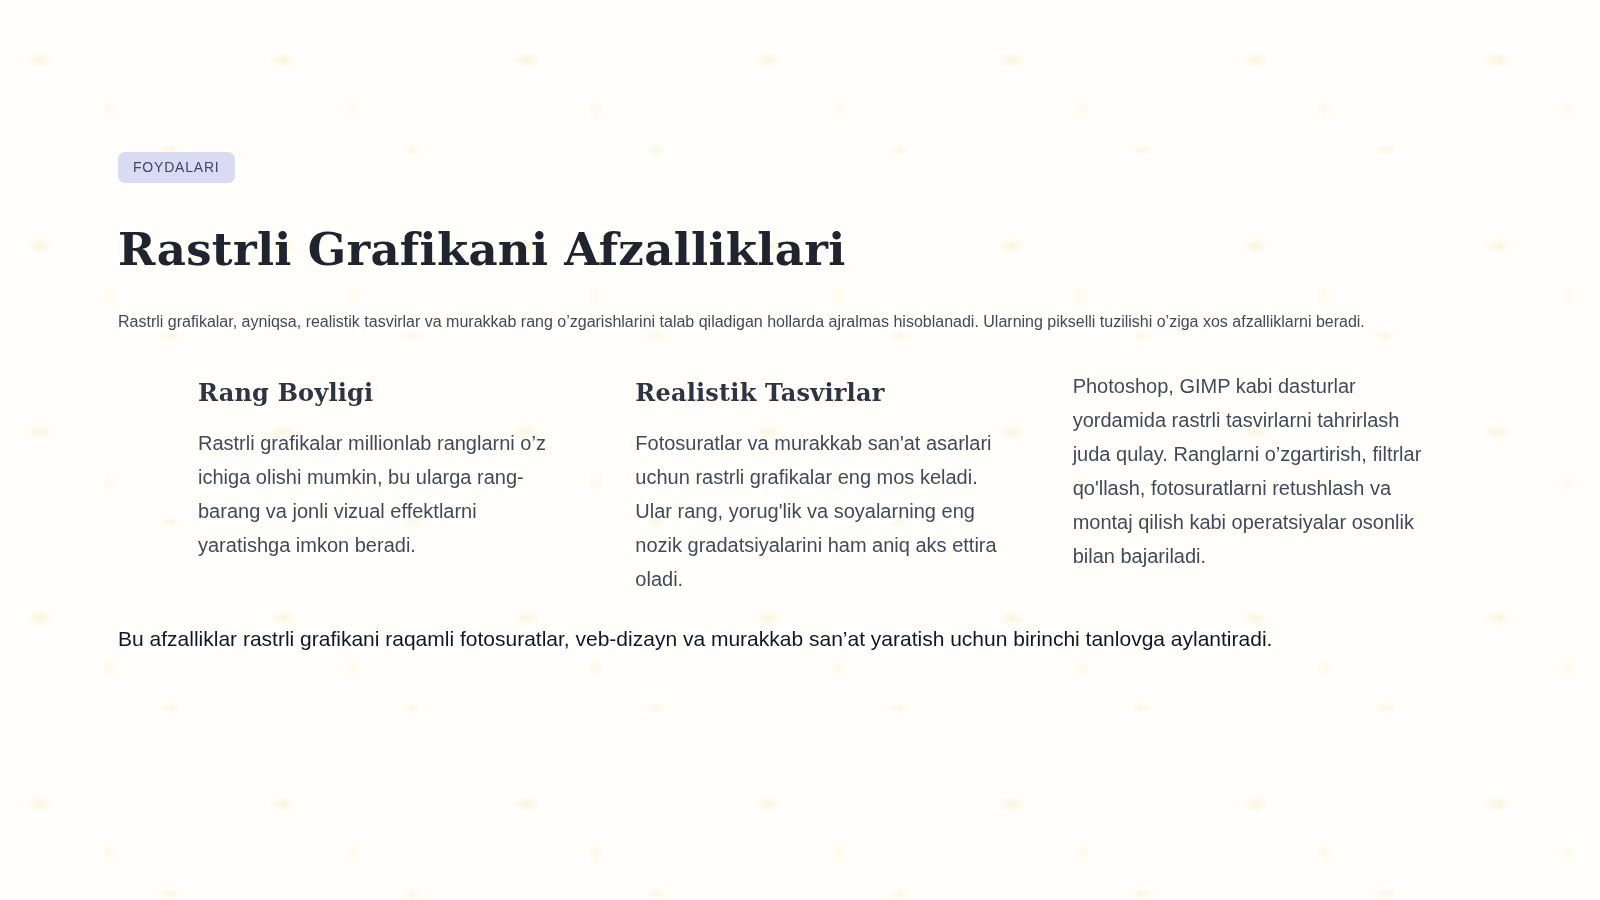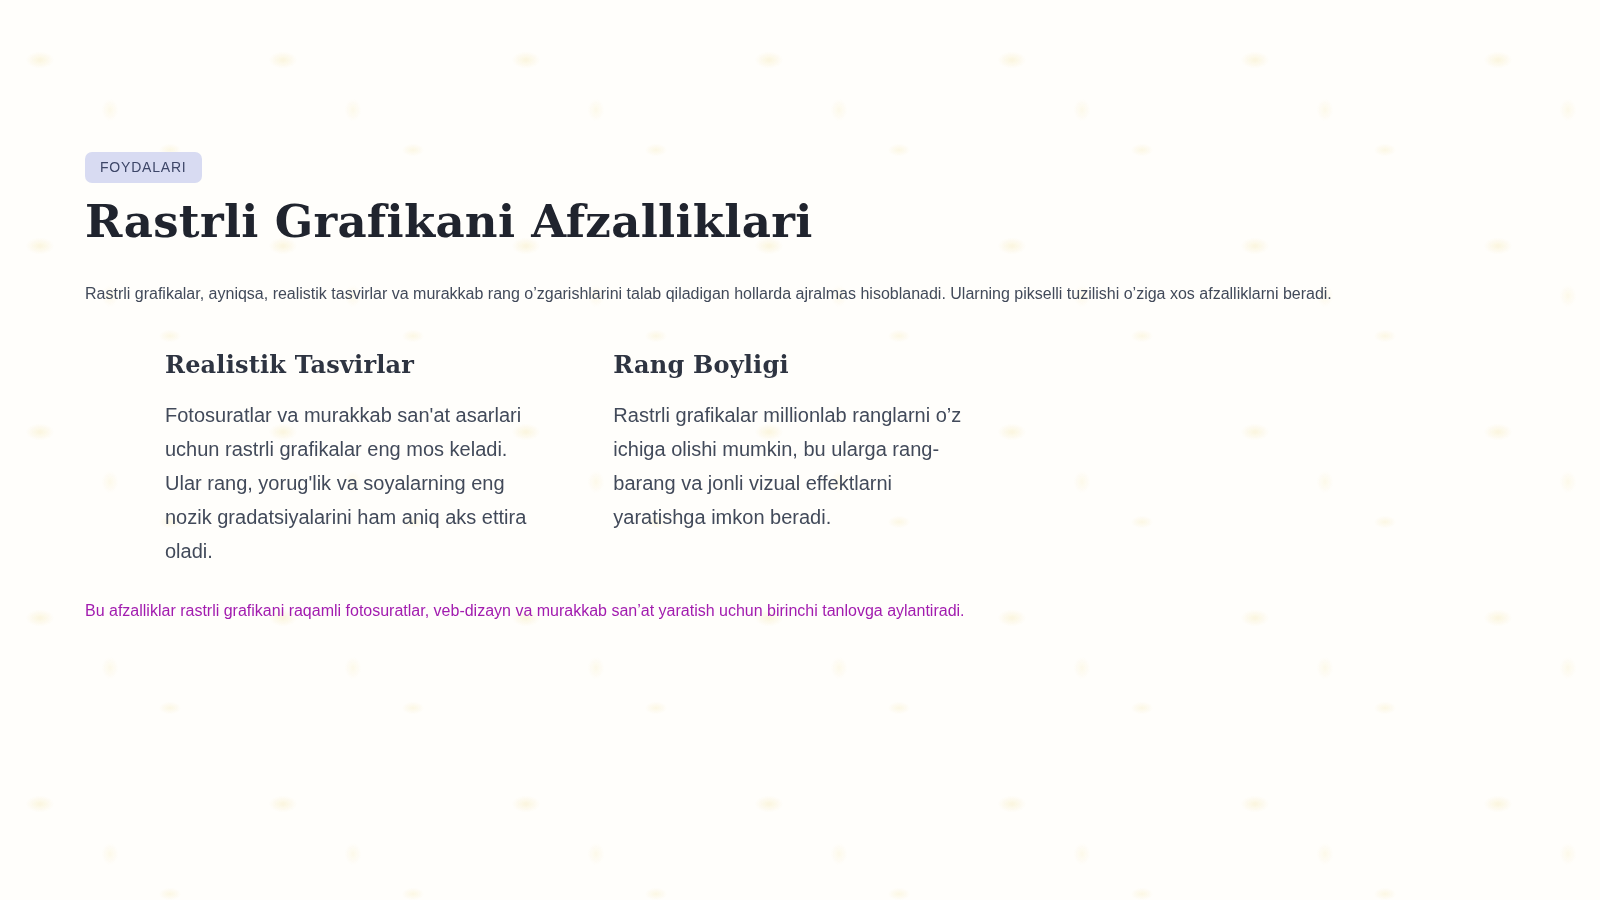--- a/index.html
+++ b/index.html
@@ -17,41 +17,41 @@
     background-image:
       radial-gradient(ellipse 20px 12px at 40px 60px, #fbf5de 0%, rgba(251,245,222,0) 70%),
       radial-gradient(ellipse 16px 9px at 170px 150px, #fcf7e4 0%, rgba(252,247,228,0) 70%),
       radial-gradient(ellipse 12px 16px at 110px 110px, #fdf9ea 0%, rgba(253,249,234,0) 70%);
     background-size: 243px 186px;
   }
 
   .page {
     width: 1600px;
     height: 896px;
-    padding: 152px 85px 0 85px;
+    padding: 152px 85px 0 118px;
   }
 
   .badge {
     display: inline-block;
     background: #d8dbf2;
     color: #3d4668;
     font-size: 14px;
     font-weight: 500;
     letter-spacing: 0.8px;
     padding: 7px 15px 8px 15px;
     border-radius: 7px;
   }
 
   h1.title {
     font-family: "DejaVu Serif", "Liberation Serif", serif;
     font-size: 45px;
     font-weight: 600;
     letter-spacing: 0.3px;
     color: #20242e;
-    margin-top: 12px;
+    margin-top: 40px;
   }
 
   p.lede {
     margin-top: 29px;
     font-size: 16px;
     line-height: 34px;
     color: #424a5a;
     max-width: 1420px;
   }
 
@@ -73,49 +73,50 @@
   }
 
   .column p {
     font-size: 20px;
     line-height: 34px;
     color: #424a5a;
   }
 
   p.outro {
     margin-top: 26px;
-    font-size: 16px;
+    font-size: 21px;
     line-height: 34px;
-    color: #a21caf;
+    color: #0f172a;
     max-width: 1420px;
   }
 </style>
 </head>
 <body>
 
 <div class="page">
 
   <span class="badge">FOYDALARI</span>
 
   <h1 class="title">Rastrli Grafikani Afzalliklari</h1>
 
   <p class="lede">Rastrli grafikalar, ayniqsa, realistik tasvirlar va murakkab rang o’zgarishlarini talab qiladigan hollarda ajralmas hisoblanadi. Ularning pikselli tuzilishi o’ziga xos afzalliklarni beradi.</p>
 
   <div class="columns">
 
     <div class="column">
+      <h3>Rang Boyligi</h3>
+      <p>Rastrli grafikalar millionlab ranglarni o’z ichiga olishi mumkin, bu ularga rang-barang va jonli vizual effektlarni yaratishga imkon beradi.</p>
+    </div>
+
+    <div class="column">
       <h3>Realistik Tasvirlar</h3>
       <p>Fotosuratlar va murakkab san'at asarlari uchun rastrli grafikalar eng mos keladi. Ular rang, yorug'lik va soyalarning eng nozik gradatsiyalarini ham aniq aks ettira oladi.</p>
     </div>
 
     <div class="column">
-      <h3>Rang Boyligi</h3>
-      <p>Rastrli grafikalar millionlab ranglarni o’z ichiga olishi mumkin, bu ularga rang-barang va jonli vizual effektlarni yaratishga imkon beradi.</p>
-    </div>
-
-    <div class="column">
+      <p>Photoshop, GIMP kabi dasturlar yordamida rastrli tasvirlarni tahrirlash juda qulay. Ranglarni o’zgartirish, filtrlar qo'llash, fotosuratlarni retushlash va montaj qilish kabi operatsiyalar osonlik bilan bajariladi.</p>
     </div>
 
   </div>
 
   <p class="outro">Bu afzalliklar rastrli grafikani raqamli fotosuratlar, veb-dizayn va murakkab san’at yaratish uchun birinchi tanlovga aylantiradi.</p>
 
 </div>
 
 </body></html>

